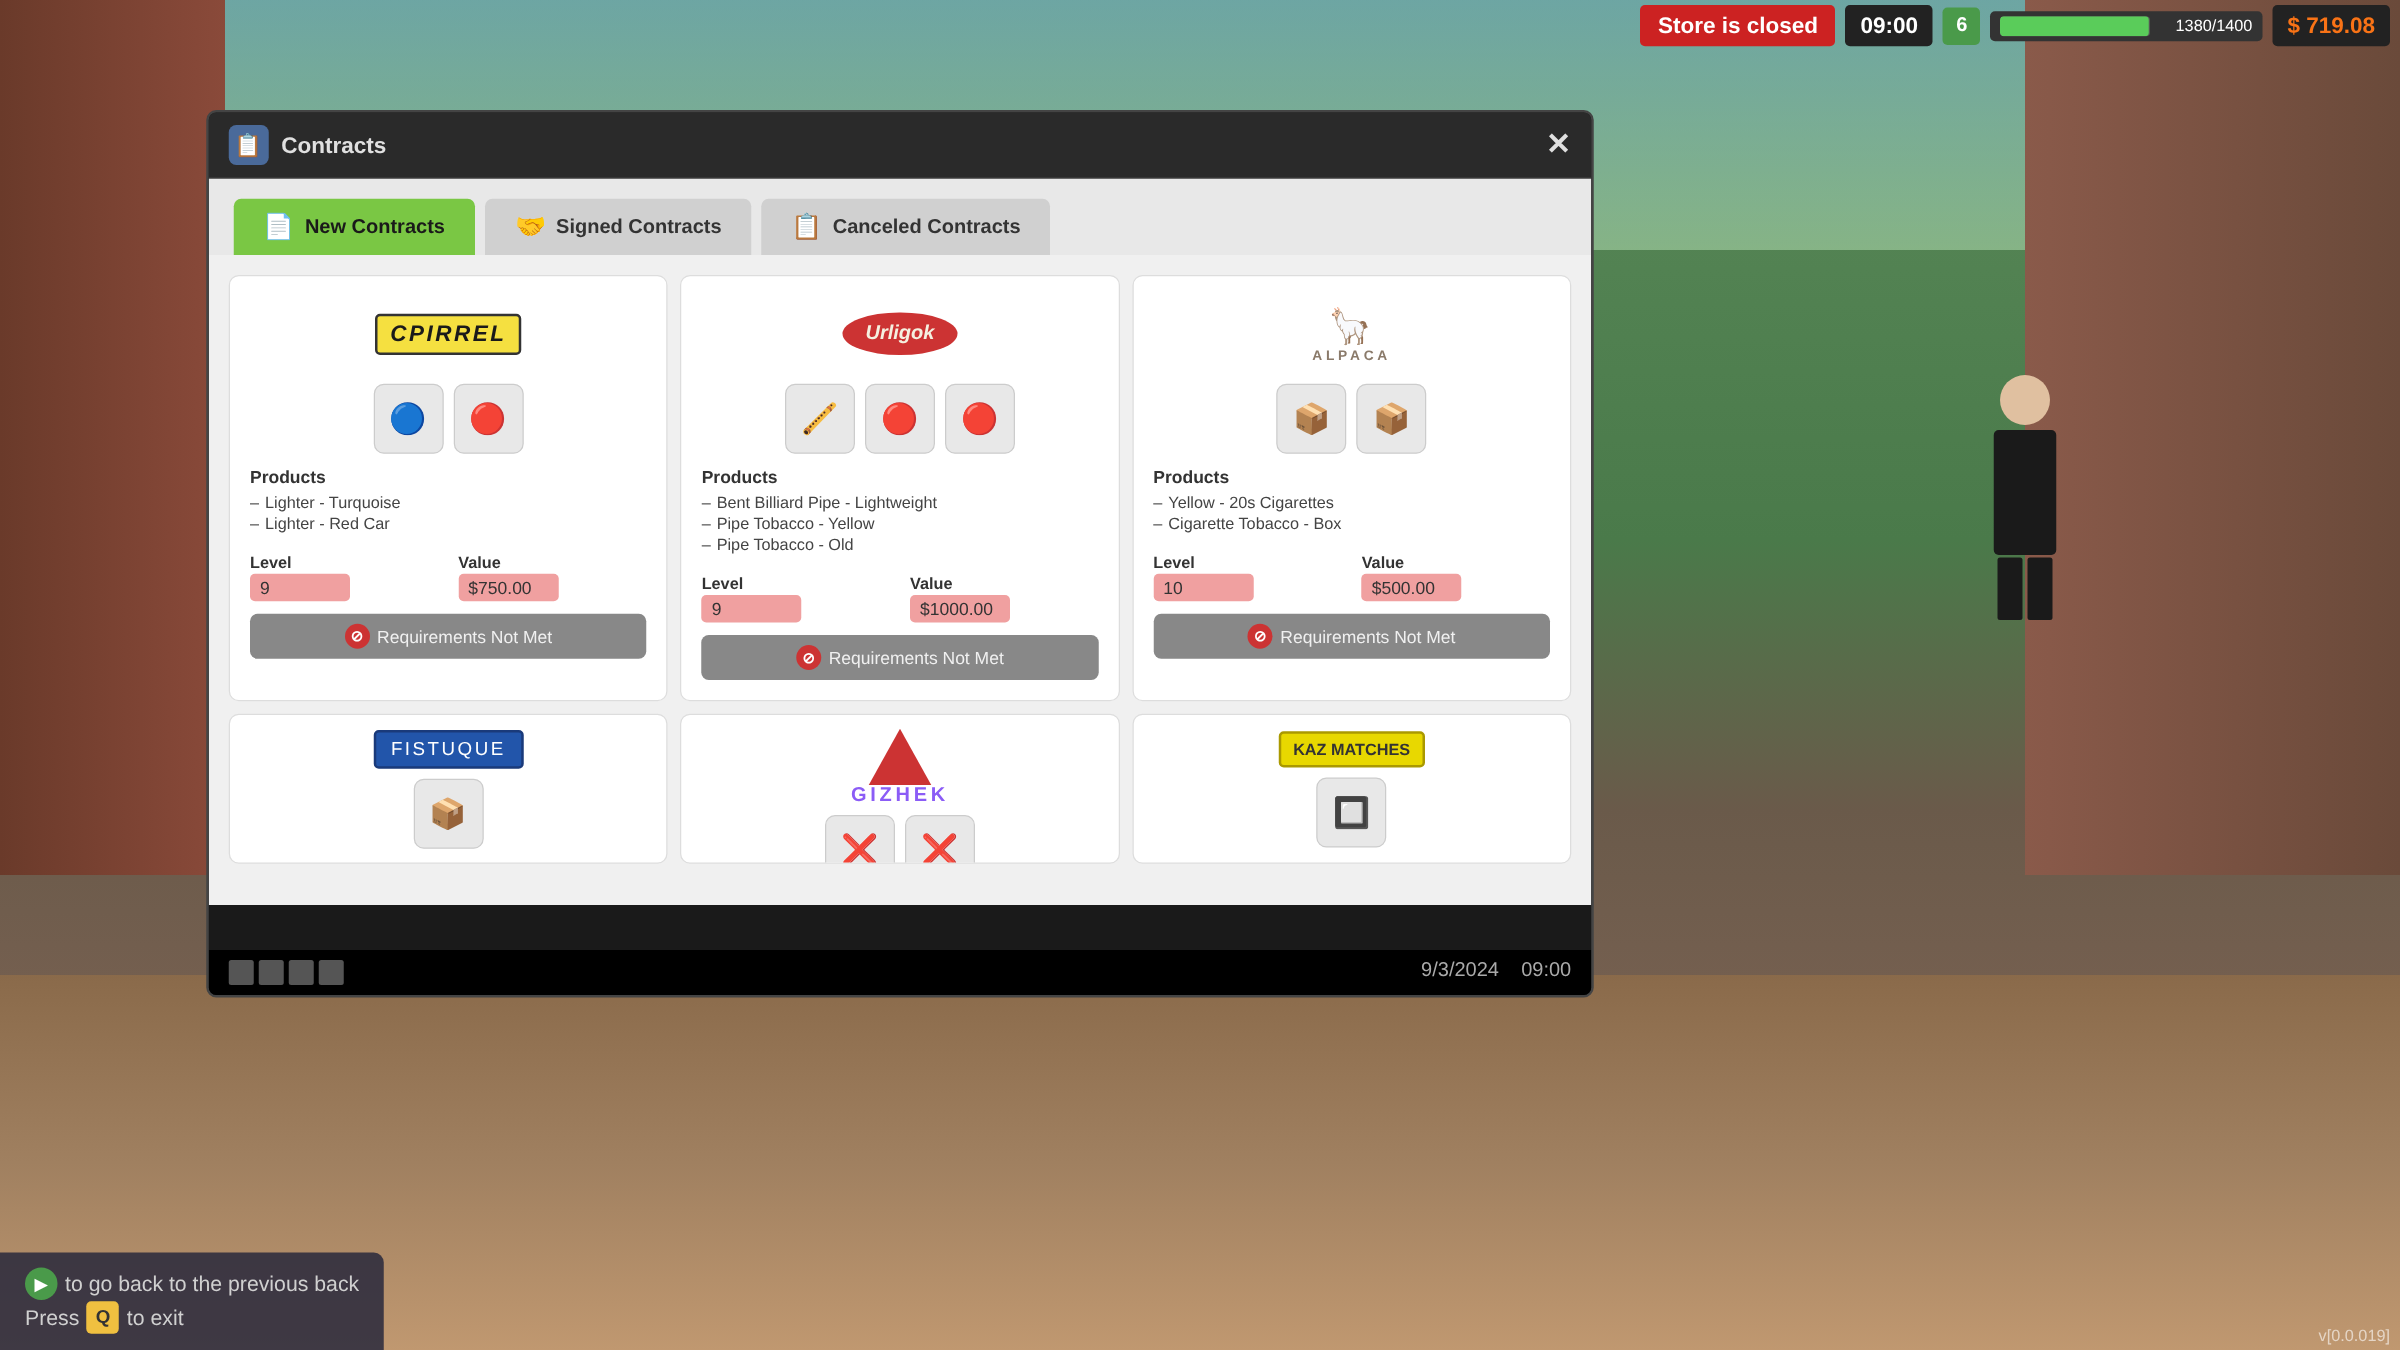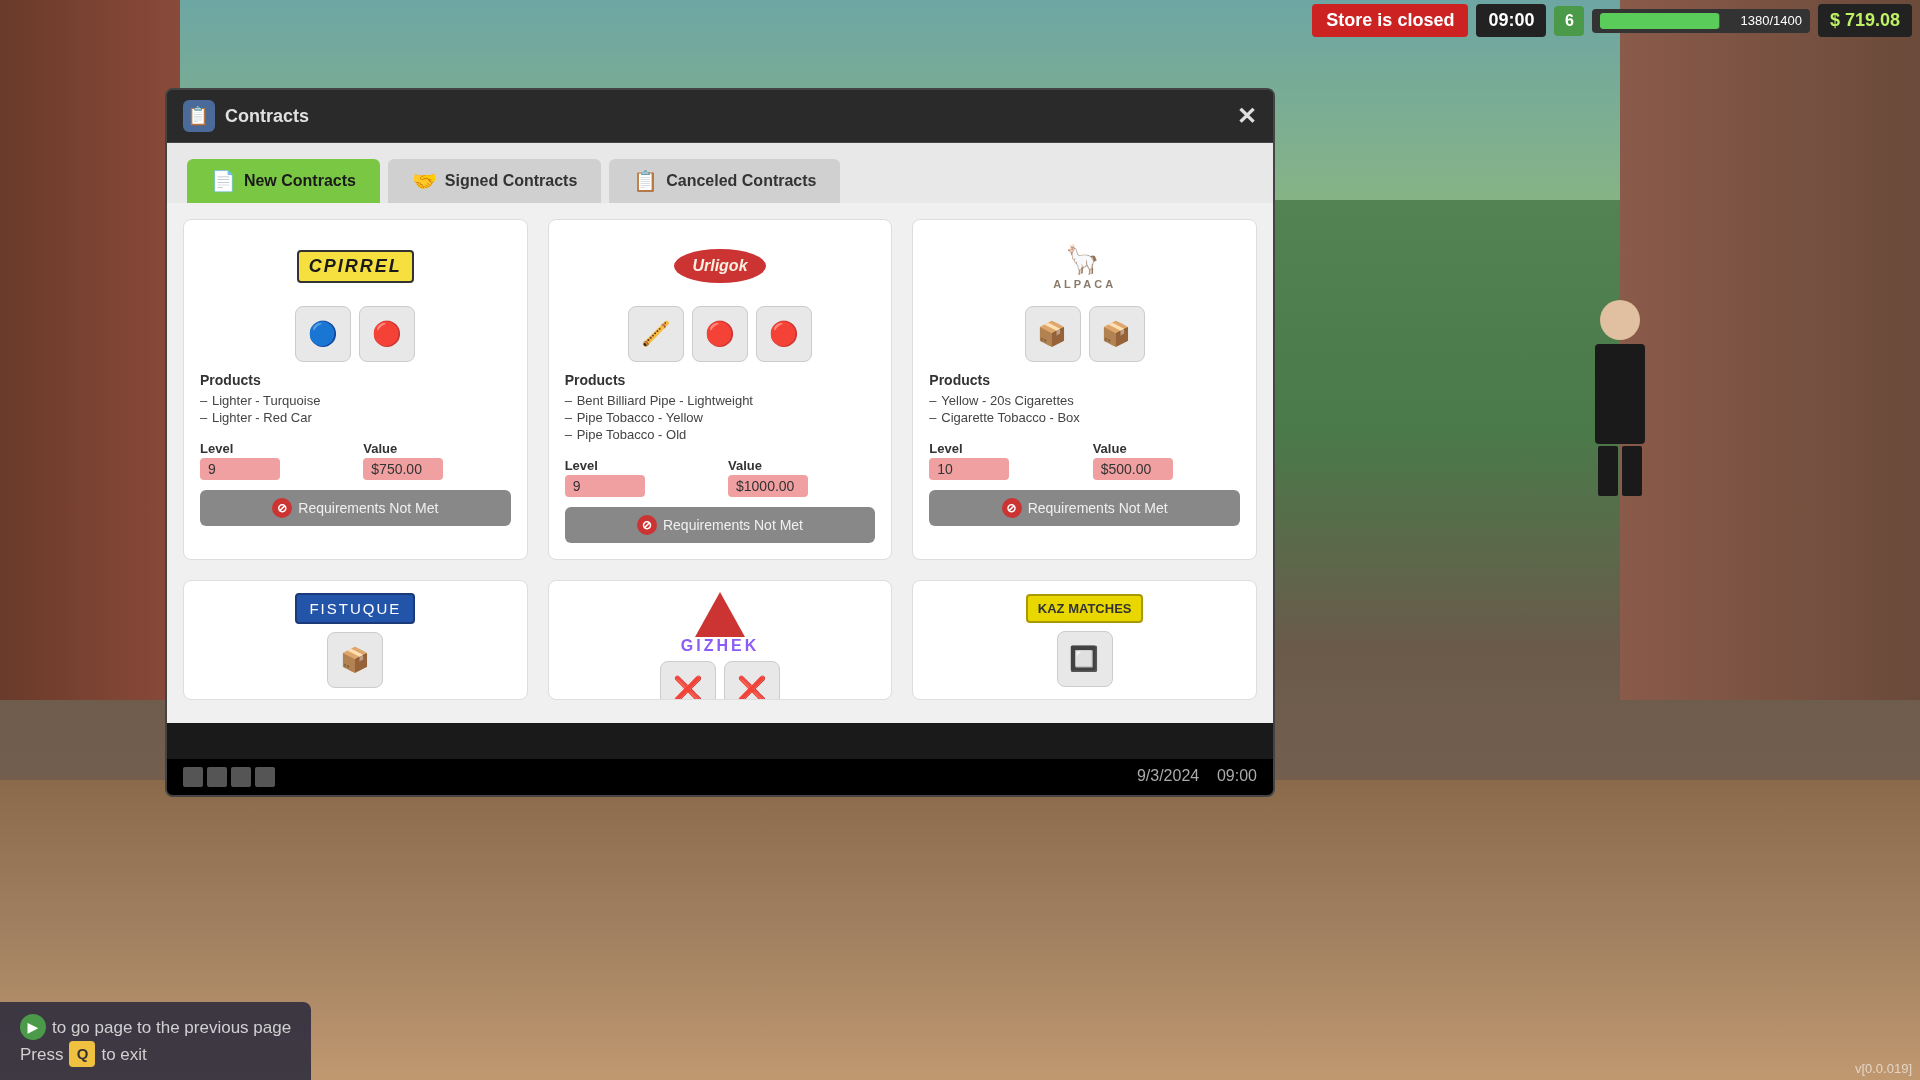--- a/index.html
+++ b/index.html
@@ -112,21 +112,21 @@
       border-radius: 3px;
     }
 
     .xp-text {
       color: white;
       font-size: 13px;
     }
 
     .hud-money {
       background: #222;
-      color: #bef264;
+      color: #f97316;
       font-size: 18px;
       font-weight: bold;
       padding: 6px 12px;
       border-radius: 4px;
     }
 
     
     .dialog-container {
       position: absolute;
       top: 88px;
@@ -218,21 +218,21 @@
     .content-area {
       background: #f0f0f0;
       padding: 16px;
       height: 520px;
       overflow-y: auto;
     }
 
     .contracts-grid {
       display: grid;
       grid-template-columns: repeat(3, 1fr);
-      gap: 20px;
+      gap: 10px;
     }
 
     .contract-card {
       background: white;
       border-radius: 8px;
       padding: 16px;
       border: 1px solid #ddd;
       display: flex;
       flex-direction: column;
       gap: 10px;
@@ -756,21 +756,21 @@
       &nbsp;&nbsp;
       <span>09:00</span>
     </div>
   </div>
 
 </div>
 
 <div class="hint-bar">
   <div class="hint-line">
     <span class="hint-icon-green">▶</span>
-    <span>to go page to the previous page</span>
+    <span>to go back to the previous back</span>
   </div>
   <div class="hint-line">
     Press
     <span class="hint-key">Q</span>
     <span>to exit</span>
   </div>
 </div>
 
 <div class="version-text">v[0.0.019]</div>
 

